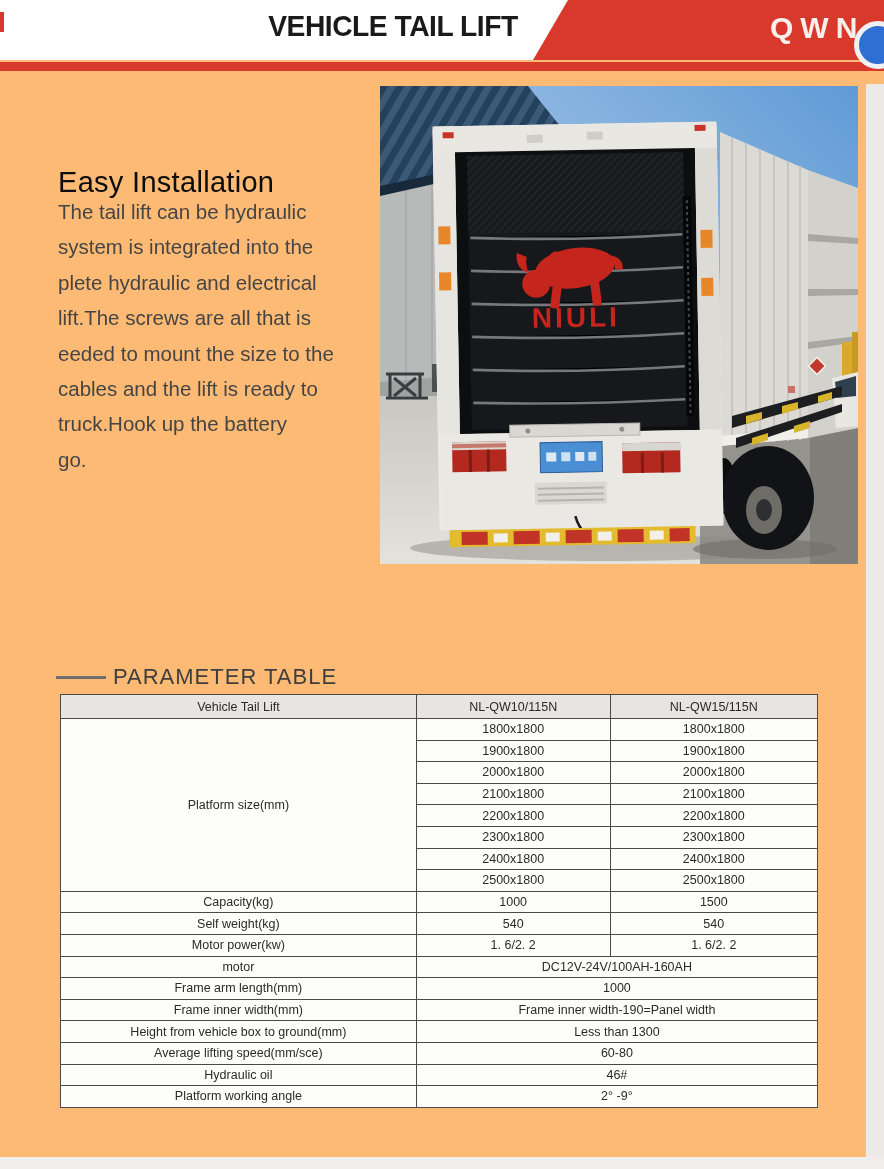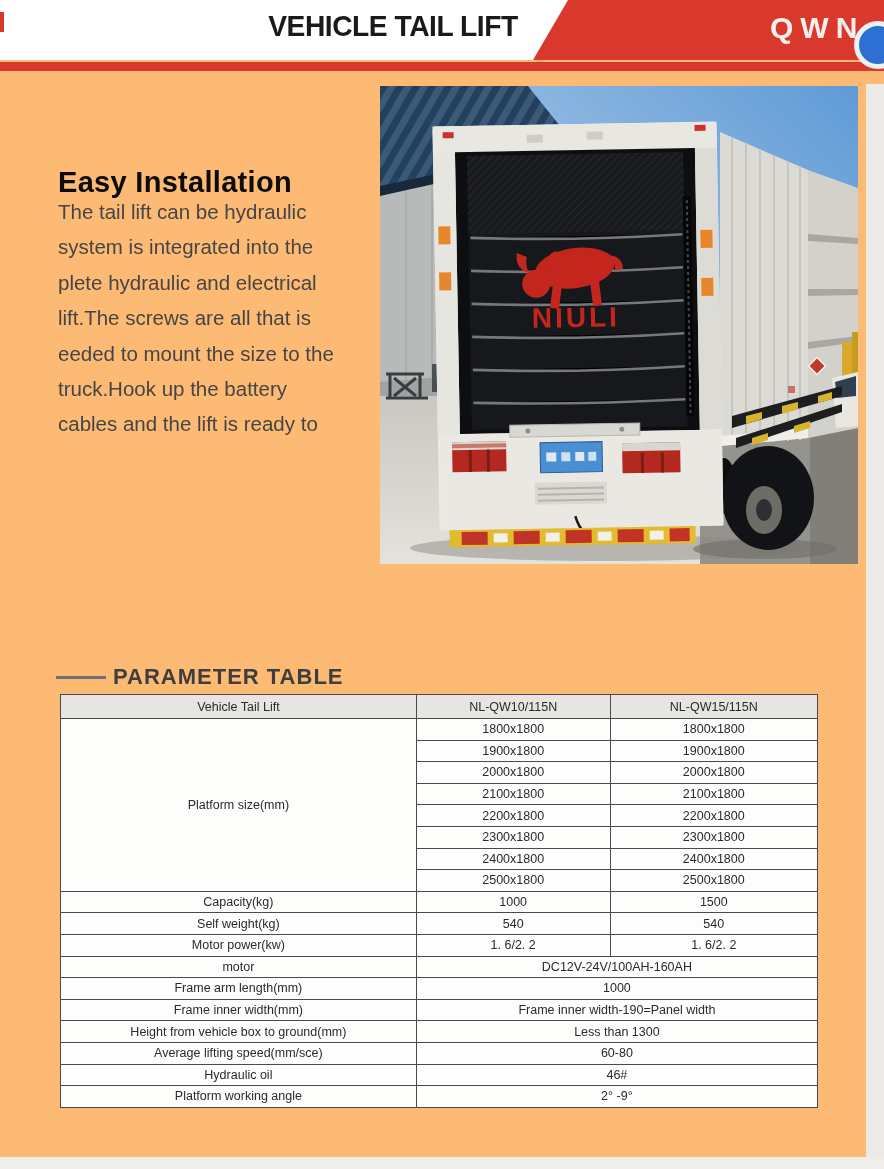--- a/index.html
+++ b/index.html
@@ -14,33 +14,33 @@
   .header-red{position:absolute;left:520px;top:0;width:364px;height:60px;background:#d8392c;
         clip-path:polygon(48px 0,100% 0,100% 100%,13px 100%);}
   .brand-text{position:absolute;left:206px;top:11px;font-size:30px;font-weight:bold;
         color:#f7efec;letter-spacing:7px;margin-left:44px;}
   .brand-circle{position:absolute;right:-18px;top:21px;width:48px;height:48px;border-radius:50%;
         background:#2e6fd3;border:5px solid #eef0f2;box-sizing:border-box;z-index:3;}
   .corner-sliver{position:absolute;left:0;top:12px;width:4px;height:20px;background:#d8392c;}
   .red-band{position:absolute;left:0;top:62px;width:884px;height:9px;background:#d8392c;}
 
   
-  .intro-heading{position:absolute;left:58px;top:142px;font-size:29px;font-weight:bold;
+  .intro-heading{position:absolute;left:58px;top:142px;font-size:29px;font-weight:normal;
         color:#0c0c0c;letter-spacing:0.3px;}
   .intro-body{position:absolute;left:58px;top:194px;width:320px;font-size:20.5px;color:#454545;}
   .intro-body .line{height:35.4px;line-height:35.4px;white-space:nowrap;}
 
   
   .photo{position:absolute;left:380px;top:86px;width:478px;height:478px;}
   .photo svg{display:block;}
 
   
   .param-heading{position:absolute;left:56px;top:664px;display:flex;align-items:center;}
   .param-dash{display:inline-block;width:50px;height:3px;background:#6f6f6f;margin-right:7px;}
-  .param-title{font-size:22px;font-weight:bold;color:#3e3e3e;letter-spacing:1px;text-align:right;}
+  .param-title{font-size:22px;font-weight:normal;color:#3e3e3e;letter-spacing:1px;text-align:right;}
 
   table.params{position:absolute;left:60px;top:694px;width:758px;border-collapse:collapse;
         font-size:12.5px;color:#2a2a2a;}
   table.params th,table.params td{border:1px solid #4a4a4a;text-align:center;padding:0 4px;
         font-weight:normal;}
   table.params thead tr{height:24px;background:#e7e5e1;}
   table.params tbody tr{height:21.6px;background:#fdfdfc;}
   .col1{width:47%;}.col2{width:25.6%;}.col3{width:27.4%;}
 
   
@@ -62,22 +62,23 @@
   </div>
   <div class="red-band"></div>
 
   <h2 class="intro-heading">Easy Installation</h2>
   <div class="intro-body">
     <div class="line">The tail lift can be hydraulic</div>
     <div class="line">system is integrated into the</div>
     <div class="line">plete hydraulic and electrical</div>
     <div class="line">lift.The screws are all that is</div>
     <div class="line">eeded to mount the size to the</div>
+    <div class="line">cables and the lift is ready to</div>
     <div class="line">truck.Hook up the battery</div>
-    <div class="line">cables and the lift is ready to</div>
+    <div class="line">go.</div>
   </div>
 
   <figure class="photo" style="margin:0;border-radius:23px;">
     <svg width="478" height="478" viewBox="0 0 478 478">
       <defs>
         <linearGradient id="sky" x1="1" y1="0" x2="0.15" y2="0.9">
           <stop offset="0" stop-color="#5f9bd6"></stop>
           <stop offset="0.55" stop-color="#9dc0e4"></stop>
           <stop offset="1" stop-color="#d9e2e6"></stop>
         </linearGradient>

